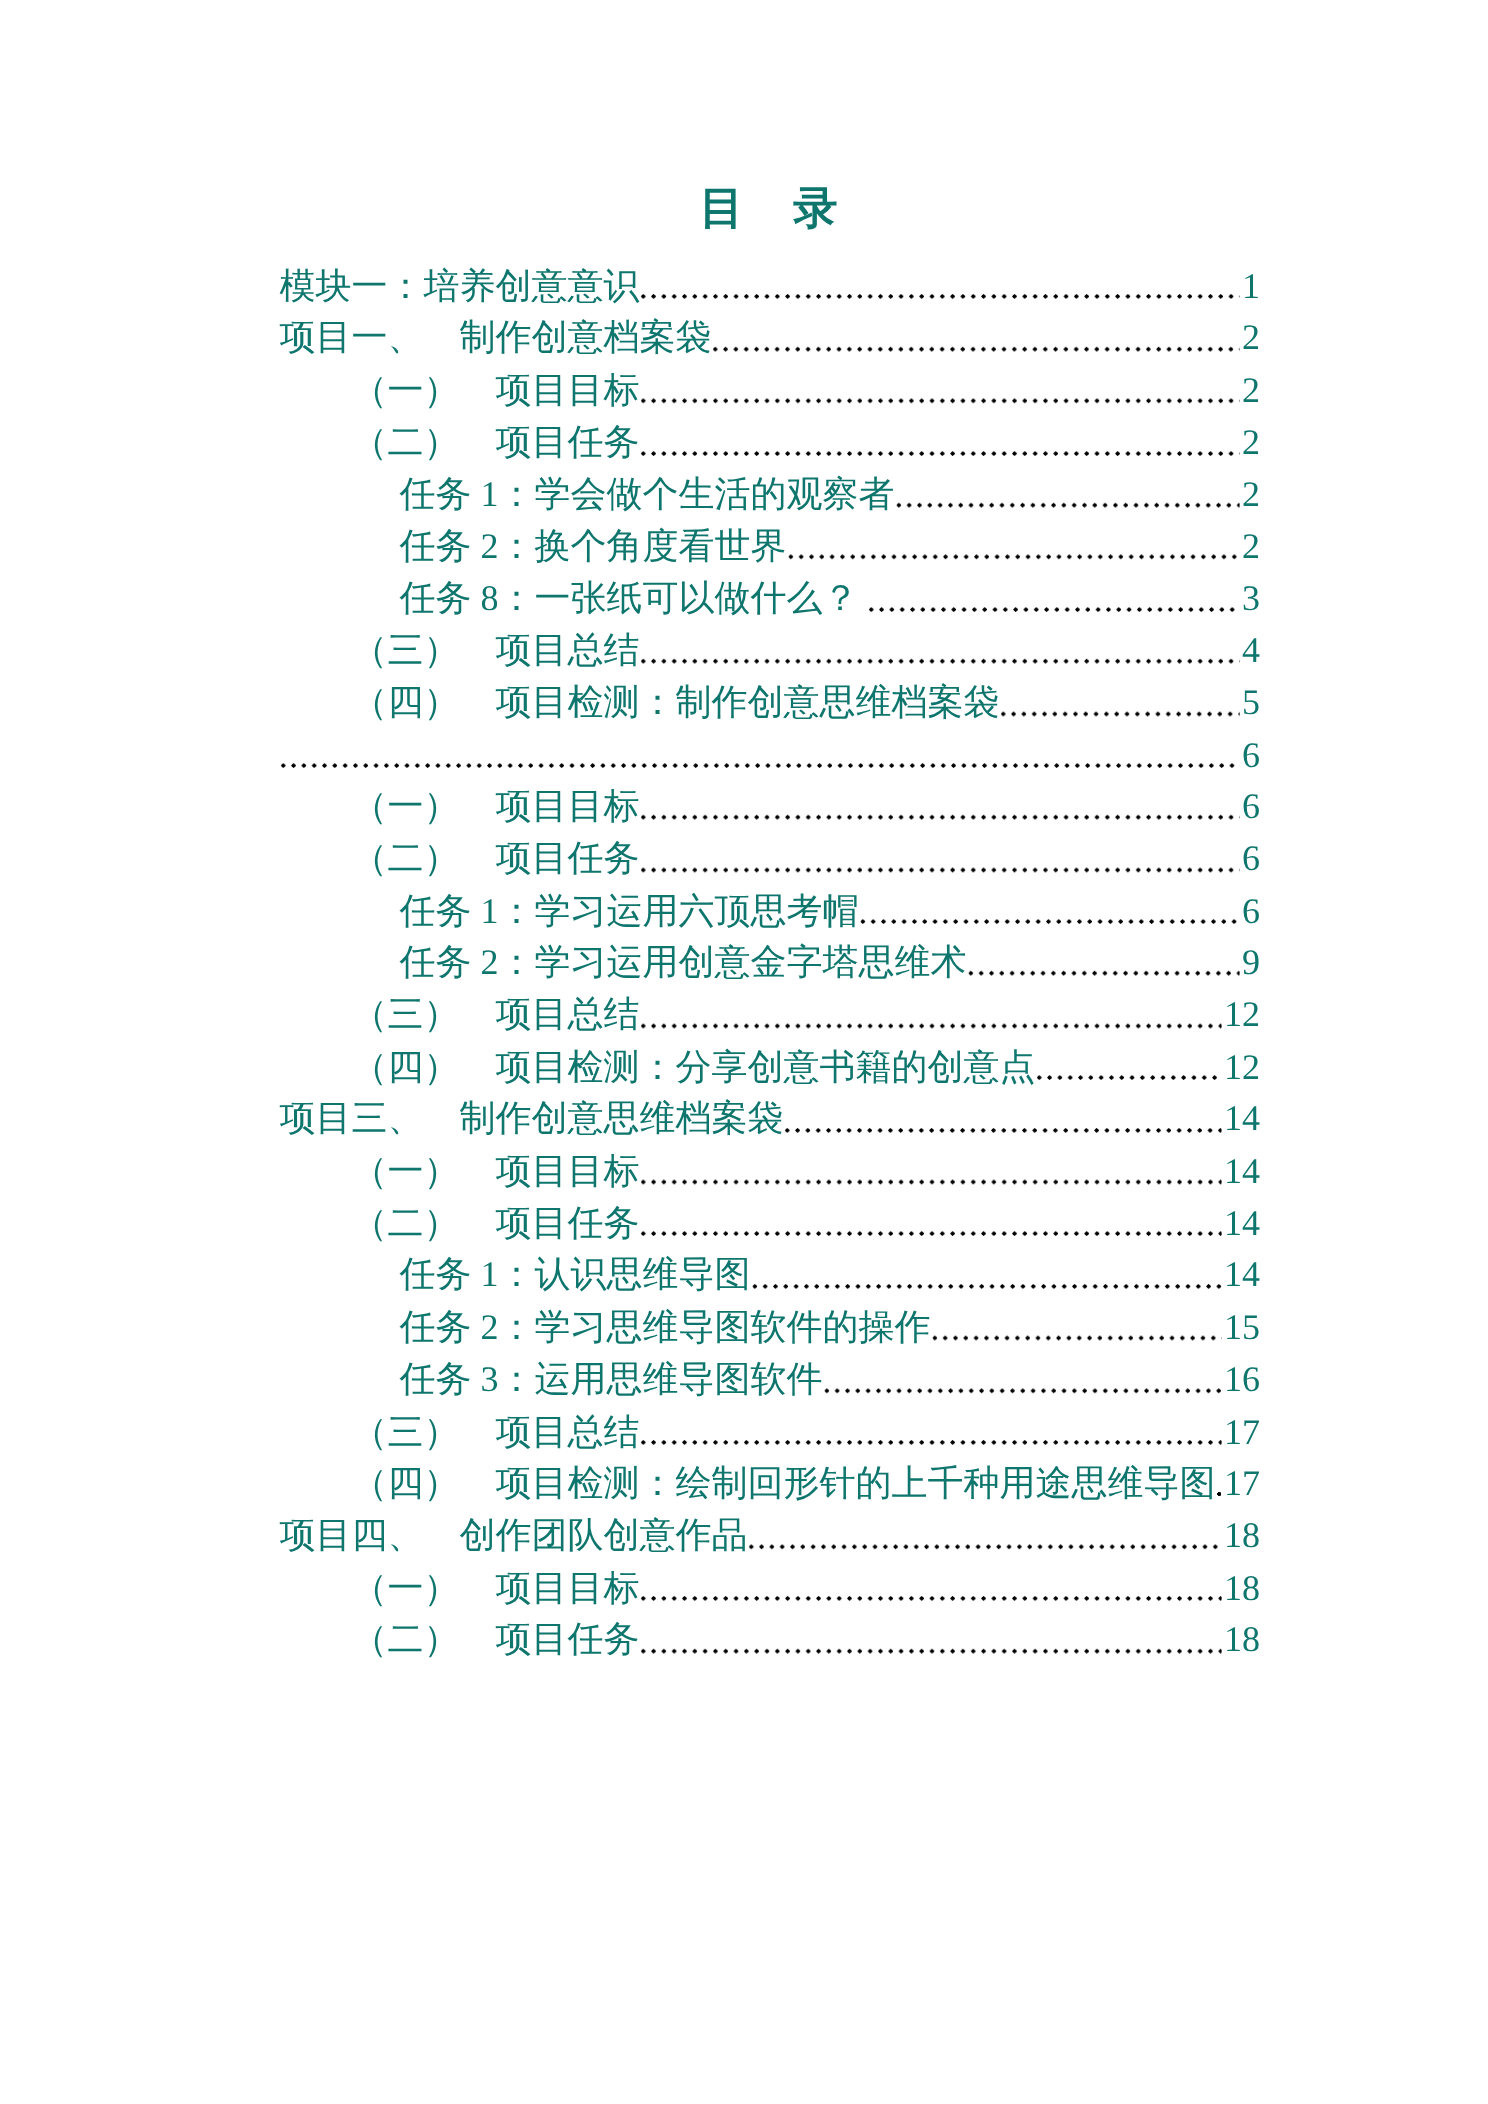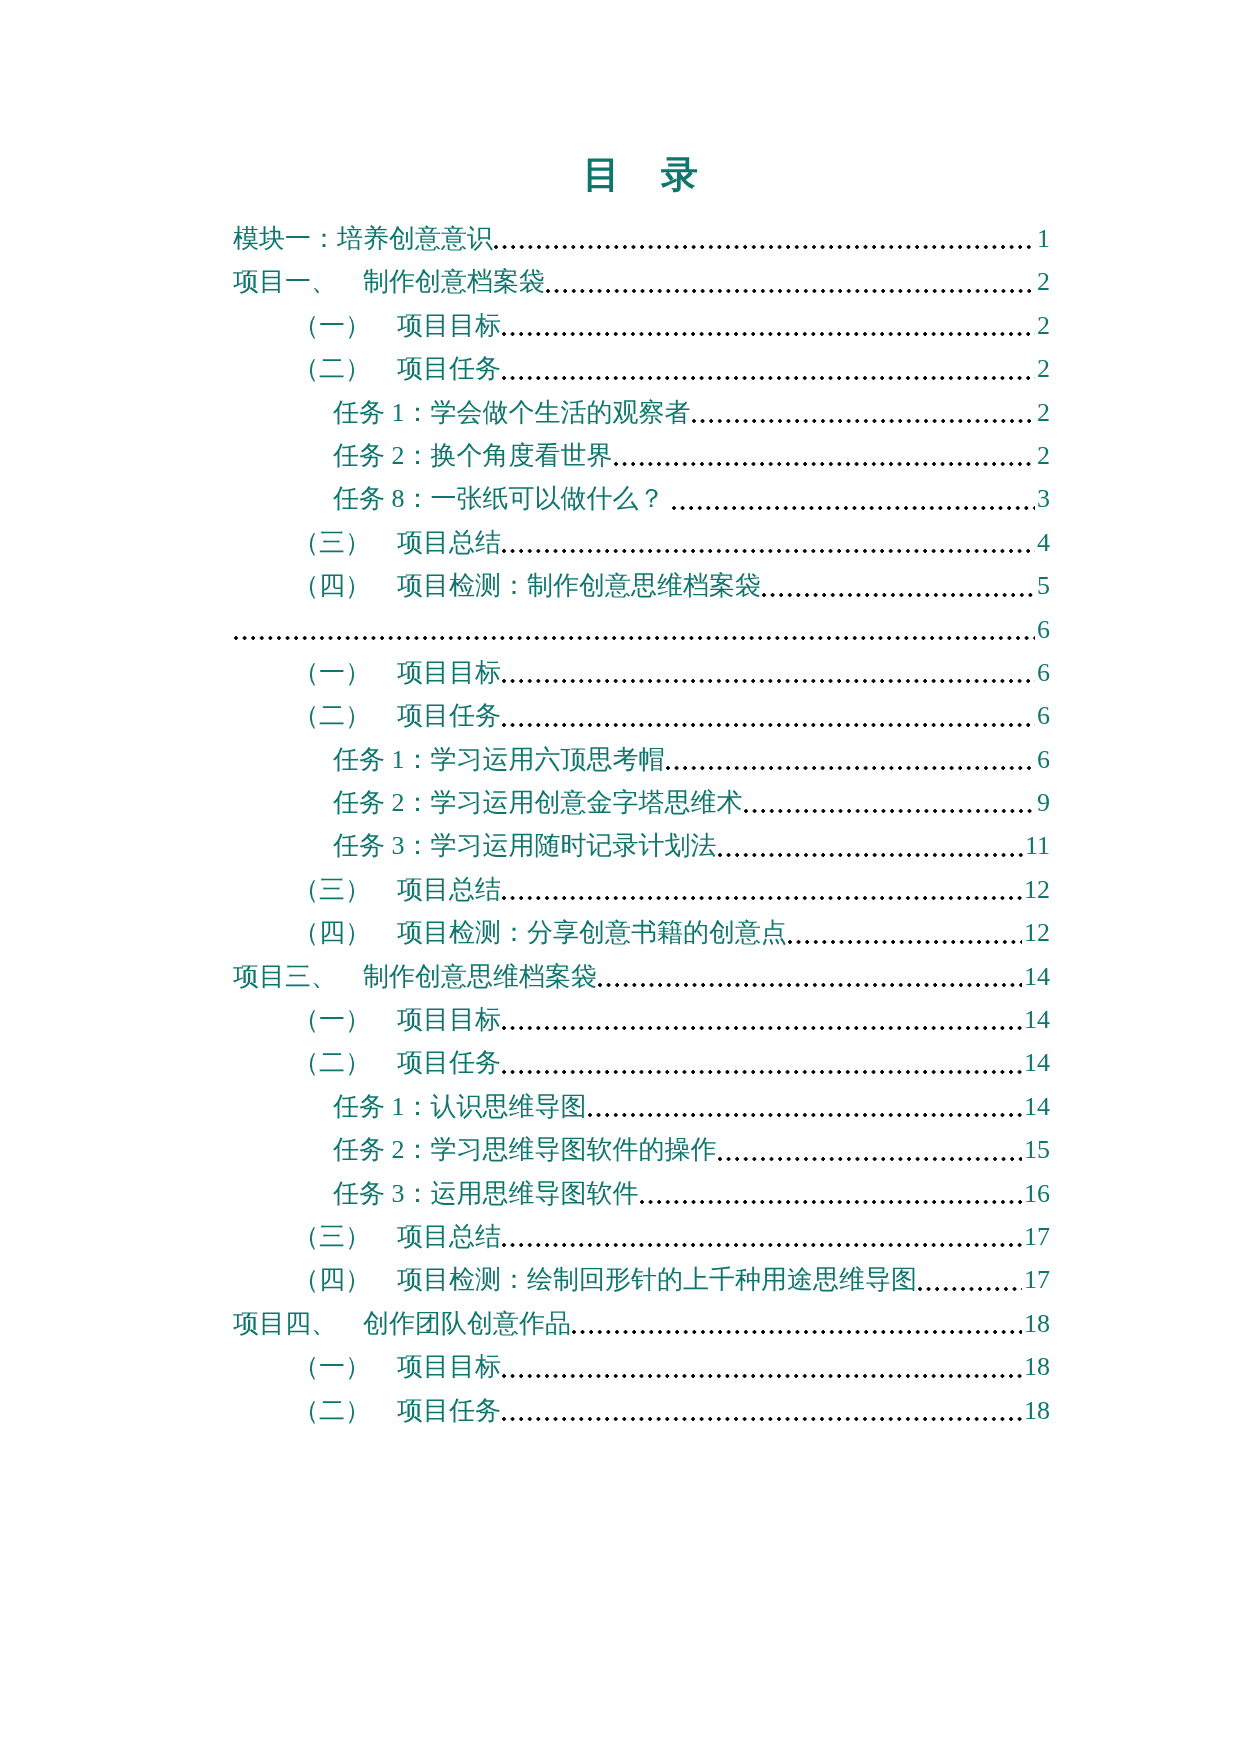--- a/index.html
+++ b/index.html
@@ -31,21 +31,21 @@
   .toc {
     position: absolute;
     top: 217px;
     left: 233px;
     width: 817px;
   }
   .toc-row {
     display: flex;
     align-items: stretch;
     height: 43.4px;
-    font-size: 26px;
+    font-size: 30px;
     cursor: pointer;
   }
   .toc-row .entry-text {
     line-height: 43.4px;
     white-space: pre;
     flex: 0 0 auto;
   }
   .toc-row .leader {
     flex: 1 1 auto;
     margin-left: 1px;
@@ -133,25 +133,20 @@
       <div class="toc-row lv3">
     <span class="entry-text">任务 1：学习运用六顶思考帽</span>
     <span class="leader"></span>
     <span class="page-num">6</span>
   </div>
       <div class="toc-row lv3">
     <span class="entry-text">任务 2：学习运用创意金字塔思维术</span>
     <span class="leader"></span>
     <span class="page-num">9</span>
   </div>
-      <div class="toc-row lv3">
-    <span class="entry-text">任务 3：学习运用随时记录计划法</span>
-    <span class="leader"></span>
-    <span class="page-num">11</span>
-  </div>
       <div class="toc-row lv2">
     <span class="entry-text">（三）　项目总结</span>
     <span class="leader"></span>
     <span class="page-num">12</span>
   </div>
       <div class="toc-row lv2">
     <span class="entry-text">（四）　项目检测：分享创意书籍的创意点</span>
     <span class="leader"></span>
     <span class="page-num">12</span>
   </div>

